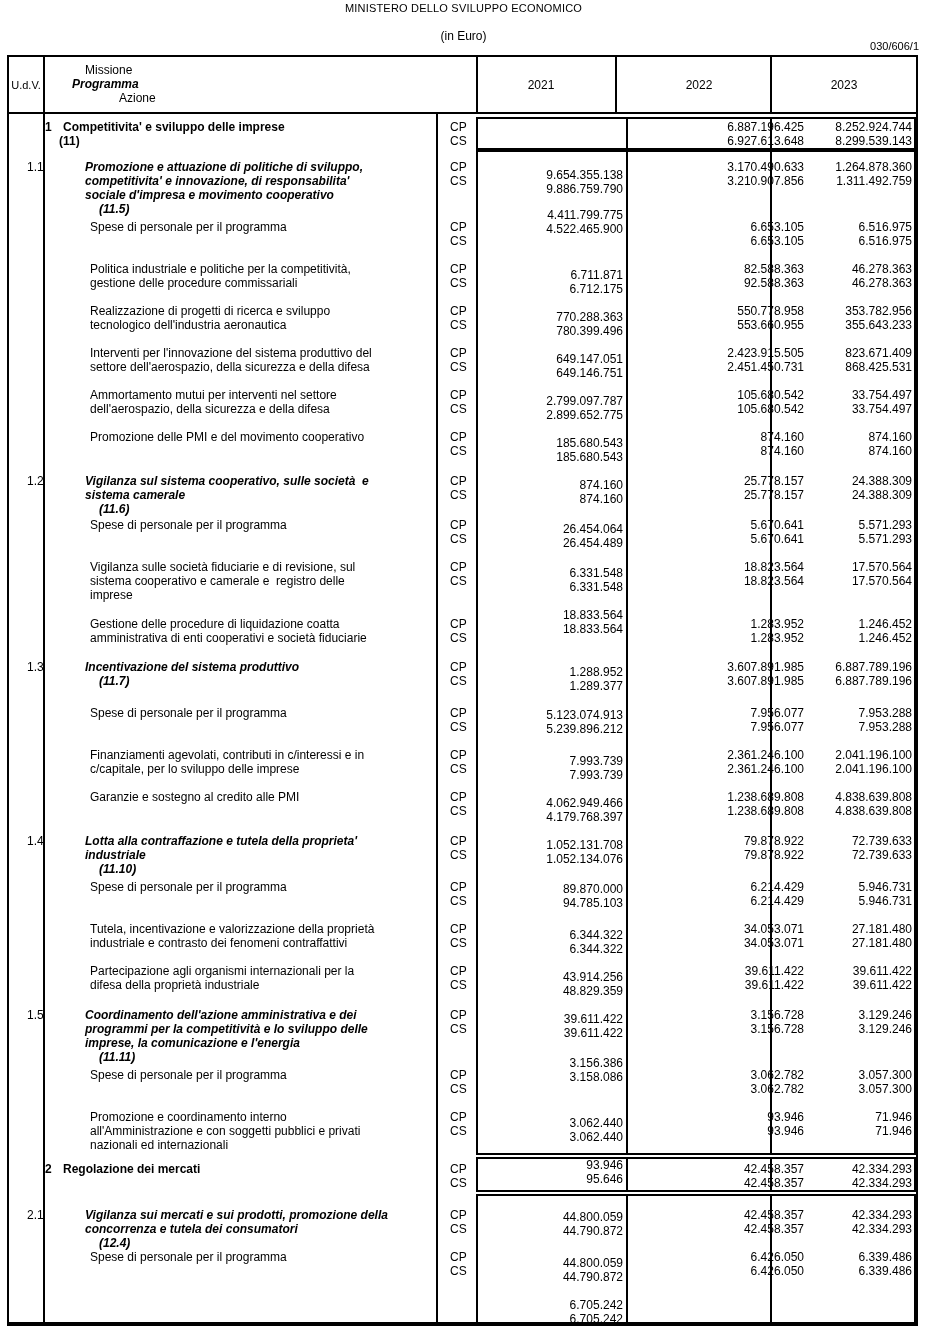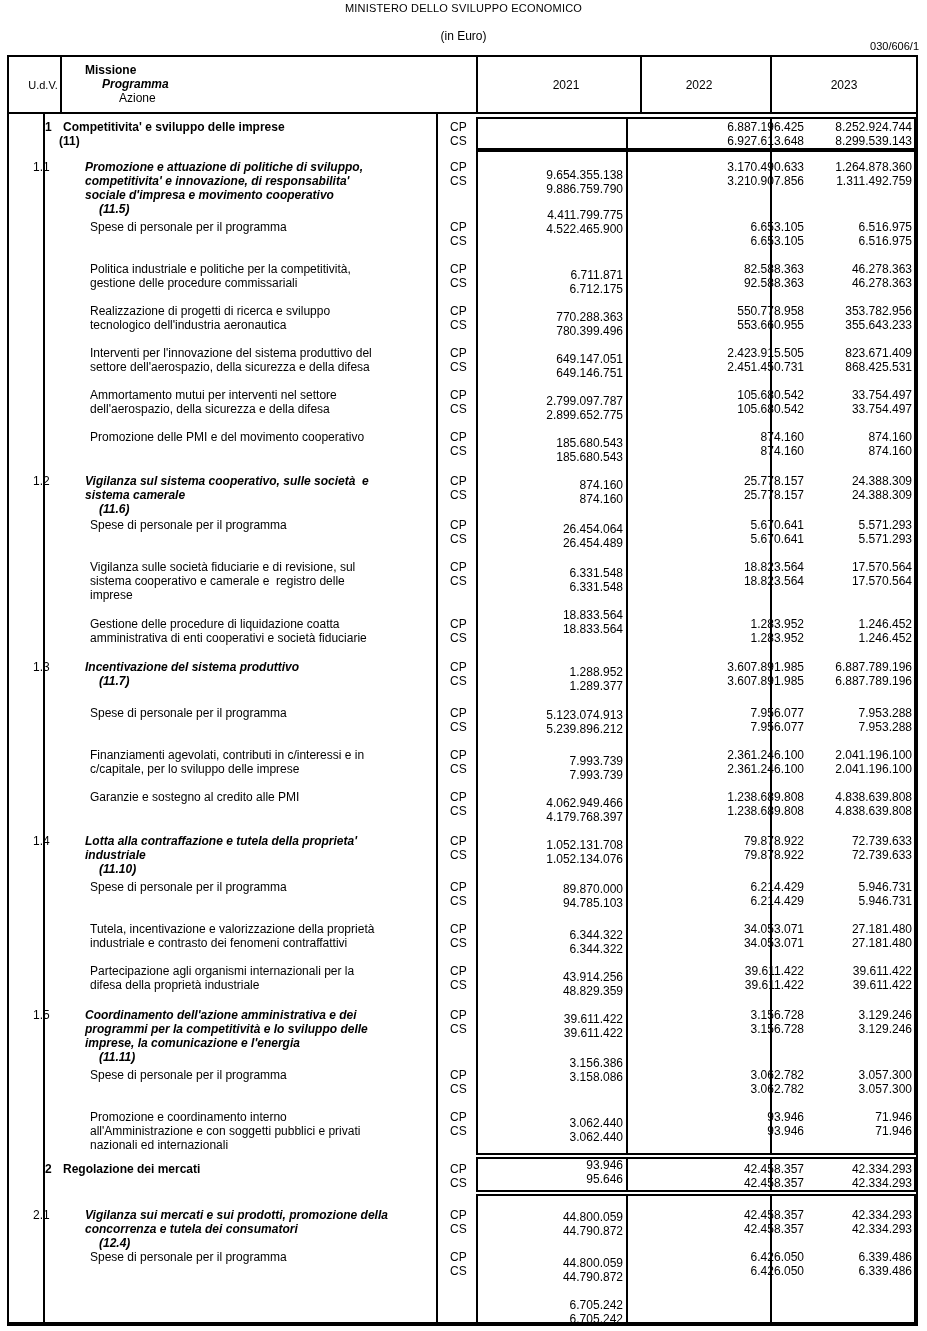--- a/index.html
+++ b/index.html
@@ -4,46 +4,46 @@
 <style>
   html,body{margin:0;padding:0;background:#fff;}
   body{width:927px;height:1331px;position:relative;font-family:"Liberation Sans",sans-serif;color:#000;-webkit-font-smoothing:antialiased;}
   .title{position:absolute;top:2px;left:0;width:100%;text-align:center;font-size:11px;letter-spacing:.2px;}
   .subtitle{position:absolute;top:29px;left:0;width:100%;text-align:center;font-size:12px;}
   .docnum{position:absolute;top:40px;right:8px;font-size:11px;}
   .table{position:absolute;left:7px;top:55px;width:911px;height:1271px;box-sizing:border-box;border:2px solid #000;border-bottom-width:4px;}
   
   .thead{position:absolute;top:0;left:0;right:0;height:55px;border-bottom:2px solid #000;}
   .hcell{position:absolute;top:0;bottom:0;box-sizing:border-box;font-size:12px;}
-  .h-udv{left:0;width:36px;border-right:2px solid #000;display:flex;align-items:center;justify-content:center;font-size:11px;margin-left:17px;}
+  .h-udv{left:0;width:36px;border-right:2px solid #000;display:flex;align-items:center;justify-content:center;font-size:11px;}
   .h-desc{left:36px;width:433px;border-right:2px solid #000;padding-top:6px;}
-  .h-desc .l1{padding-left:40px;font-weight:bold;line-height:14px;}
-  .h-desc .l2{padding-left:57px;font-weight:bold;font-style:italic;line-height:14px;}
+  .h-desc .l1{padding-left:40px;font-weight:normal;line-height:14px;}
+  .h-desc .l2{padding-left:27px;font-weight:bold;font-style:italic;line-height:14px;}
   .h-desc .l3{padding-left:74px;line-height:14px;}
   .h-y{display:flex;align-items:center;justify-content:center;}
-  .h-y1{left:483px;width:150px;border-right:2px solid #000;}
+  .h-y1{left:458px;width:150px;border-right:2px solid #000;}
   .h-y2{left:619px;width:144px;border-right:2px solid #000;}
   .h-y3{left:763px;right:0;}
   
   .tbody{position:absolute;top:57px;left:0;right:0;bottom:0;}
   .vline{position:absolute;top:0;bottom:0;width:2px;background:#000;}
   .vl-udv{left:34px;}
   .vl-cpcs{left:427px;}
   .numbox{position:absolute;left:467px;width:440px;box-sizing:border-box;border:2px solid #000;}
   .numbox .div1,.numbox .div2{position:absolute;top:0;bottom:0;width:2px;background:#000;}
   .numbox .div1{left:148px;}
   .numbox .div2{left:292px;}
   .nb-a{top:3px;height:33px;}
   .nb-b{top:36px;height:1005px;}
   .nb-c{top:1043px;height:35px;}
   .nb-d{top:1080px;bottom:0;border-bottom:none;}
   
   .row{position:absolute;left:0;right:0;font-size:12px;line-height:14px;}
   .row>div{position:absolute;top:0;box-sizing:border-box;}
-  .cell-udv{left:0;width:34px;padding-left:24px;}
+  .cell-udv{left:0;width:34px;padding-left:18px;}
   .cell-desc{left:36px;width:393px;white-space:pre-wrap;}
   .row.missione .cell-desc{font-weight:bold;}
   .row.programma .cell-desc{padding-left:40px;font-weight:bold;font-style:italic;}
   .row.azione .cell-desc{padding-left:45px;}
   .mnum{display:inline-block;width:18px;font-weight:bold;}
   .code{margin-left:14px;}
   .cell-cpcs{left:441px;width:30px;white-space:pre-line;}
   .cell-y{text-align:right;}
   .cell-y1{left:469px;width:145px;margin-top:48px;}
   .cell-y2{left:655px;width:140px;}

